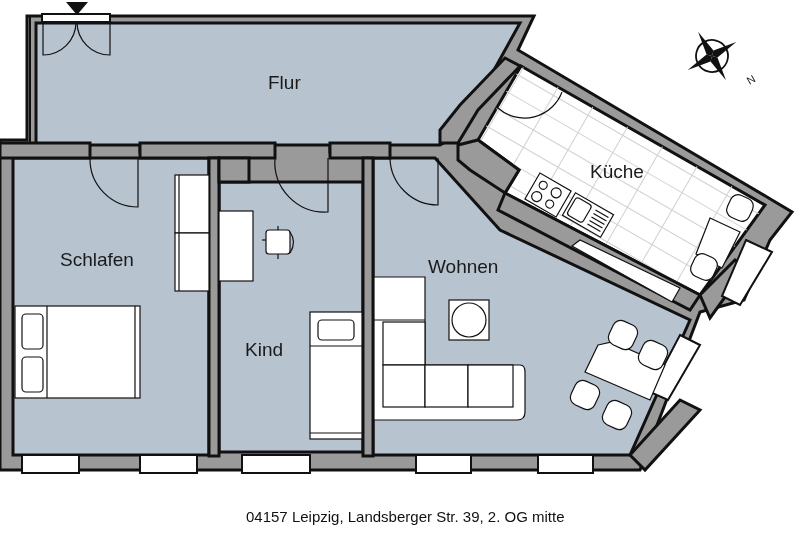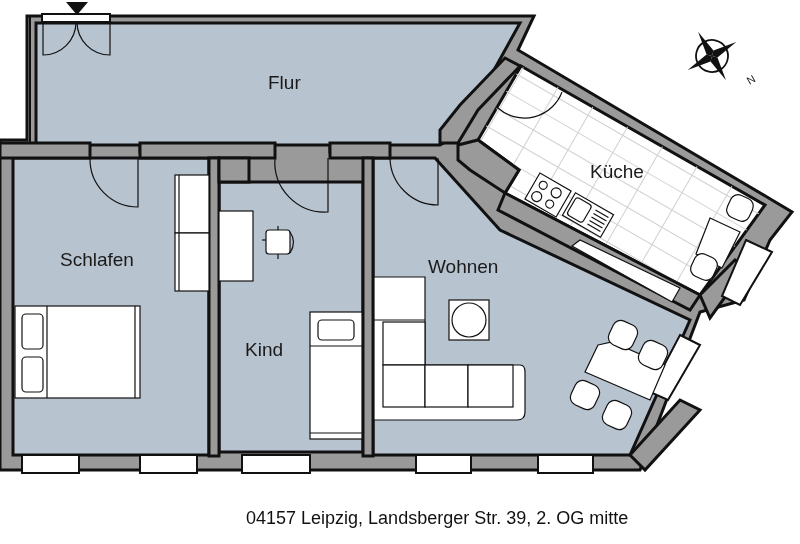--- a/index.html
+++ b/index.html
@@ -1,19 +1,19 @@
 <!DOCTYPE html>
 <html><head>
 <meta charset="utf-8">
 <style>
   html, body { margin: 0; padding: 0; background: #ffffff; }
   body { width: 800px; height: 544px; overflow: hidden; position: relative; font-family: "Liberation Sans", sans-serif; }
   #plan { position: absolute; left: 0; top: 0; width: 800px; height: 544px; }
   .room-label { font-family: "Liberation Sans", sans-serif; font-size: 19px; fill: #1a1a1a; }
-  .caption { position: absolute; left: 246px; top: 508px; font-size: 18px; color: #111; letter-spacing: 0px; white-space: nowrap; font-family: "Liberation Sans", sans-serif; }
+  .caption { position: absolute; left: 246px; top: 508px; font-size: 15px; color: #111; letter-spacing: 0px; white-space: nowrap; font-family: "Liberation Sans", sans-serif; }
   .wall { fill: #9a9a9a; stroke: #111; stroke-width: 3; stroke-linejoin: miter; }
   .floor { fill: #b8c3d0; stroke: #111; stroke-width: 3; }
   .furn { fill: #ffffff; stroke: #111; stroke-width: 1.2; }
   .thin { fill: none; stroke: #111; stroke-width: 1.2; }
   .tile { fill: none; stroke: #d0d0d0; stroke-width: 1; }
   .win { fill: #ffffff; stroke: #111; stroke-width: 2; }
 </style>
 </head>
 <body>
 

